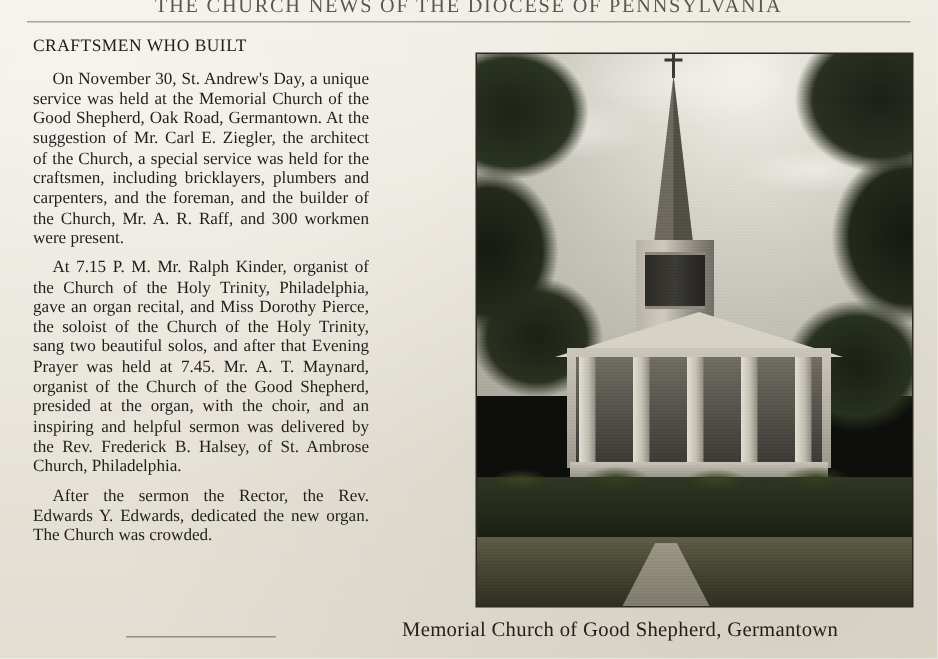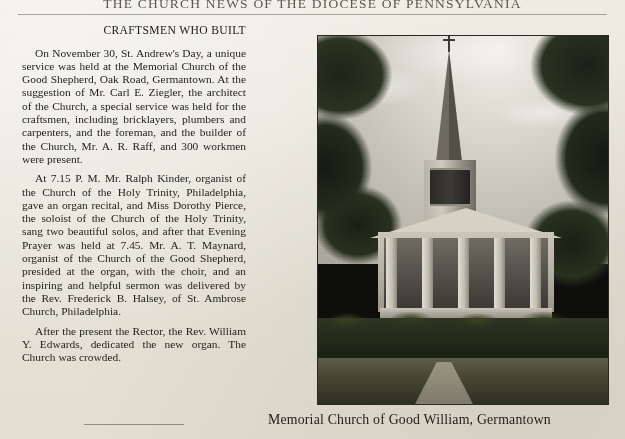--- a/index.html
+++ b/index.html
@@ -48,21 +48,21 @@
   }
 
   
   .col-left {
     position: absolute;
     left: 22px;
     top: 24px;
     width: 224px;
   }
   .headline {
-    text-align: right;
+    text-align: left;
     font-size: 11.6px;
     line-height: 13.6px;
     letter-spacing: 0.35px;
     font-variant: small-caps;
     text-transform: uppercase;
     color: #22201c;
     margin-bottom: 9px;
   }
   .headline div { white-space: nowrap; }
   .para {
@@ -276,21 +276,21 @@
 
 <div class="running-head">THE CHURCH NEWS OF THE DIOCESE OF PENNSYLVANIA</div>
 <div class="rule-top"></div>
 
 <div class="col-left">
   <div class="headline">
     <div>CRAFTSMEN WHO BUILT</div>
   </div>
   <p class="para">On November 30, St. Andrew's Day, a unique service was held at the Memorial Church of the Good Shepherd, Oak Road, Germantown. At the suggestion of Mr. Carl E. Ziegler, the architect of the Church, a special service was held for the craftsmen, including bricklayers, plumbers and carpenters, and the foreman, and the builder of the Church, Mr. A. R. Raff, and 300 workmen were present.</p>
   <p class="para">At 7.15 P. M. Mr. Ralph Kinder, organist of the Church of the Holy Trinity, Philadelphia, gave an organ recital, and Miss Dorothy Pierce, the soloist of the Church of the Holy Trinity, sang two beautiful solos, and after that Evening Prayer was held at 7.45. Mr. A. T. Maynard, organist of the Church of the Good Shepherd, presided at the organ, with the choir, and an inspiring and helpful sermon was delivered by the Rev. Frederick B. Halsey, of St. Ambrose Church, Philadelphia.</p>
-  <p class="para">After the present the Rector, the Rev. William Y. Edwards, dedicated the new organ. The Church was crowded.</p>
+  <p class="para">After the sermon the Rector, the Rev. Edwards Y. Edwards, dedicated the new organ. The Church was crowded.</p>
 </div>
 
 <div class="rule-bottom"></div>
 
 <div class="photo-wrap">
   <div class="photo">
     <div class="sky"></div>
     <div class="sky-clouds"></div>
     <div class="tree-left"></div>
     <div class="tree-right"></div>
@@ -309,13 +309,13 @@
     <div class="col c4"></div>
     <div class="col c5"></div>
     <div class="steps"></div>
     <div class="hedge"></div>
     <div class="lawn"></div>
     <div class="walk"></div>
     <div class="grain"></div>
   </div>
 </div>
 
-<div class="caption">Memorial Church of Good William, Germantown</div>
+<div class="caption">Memorial Church of Good Shepherd, Germantown</div>
 
 </body></html>

